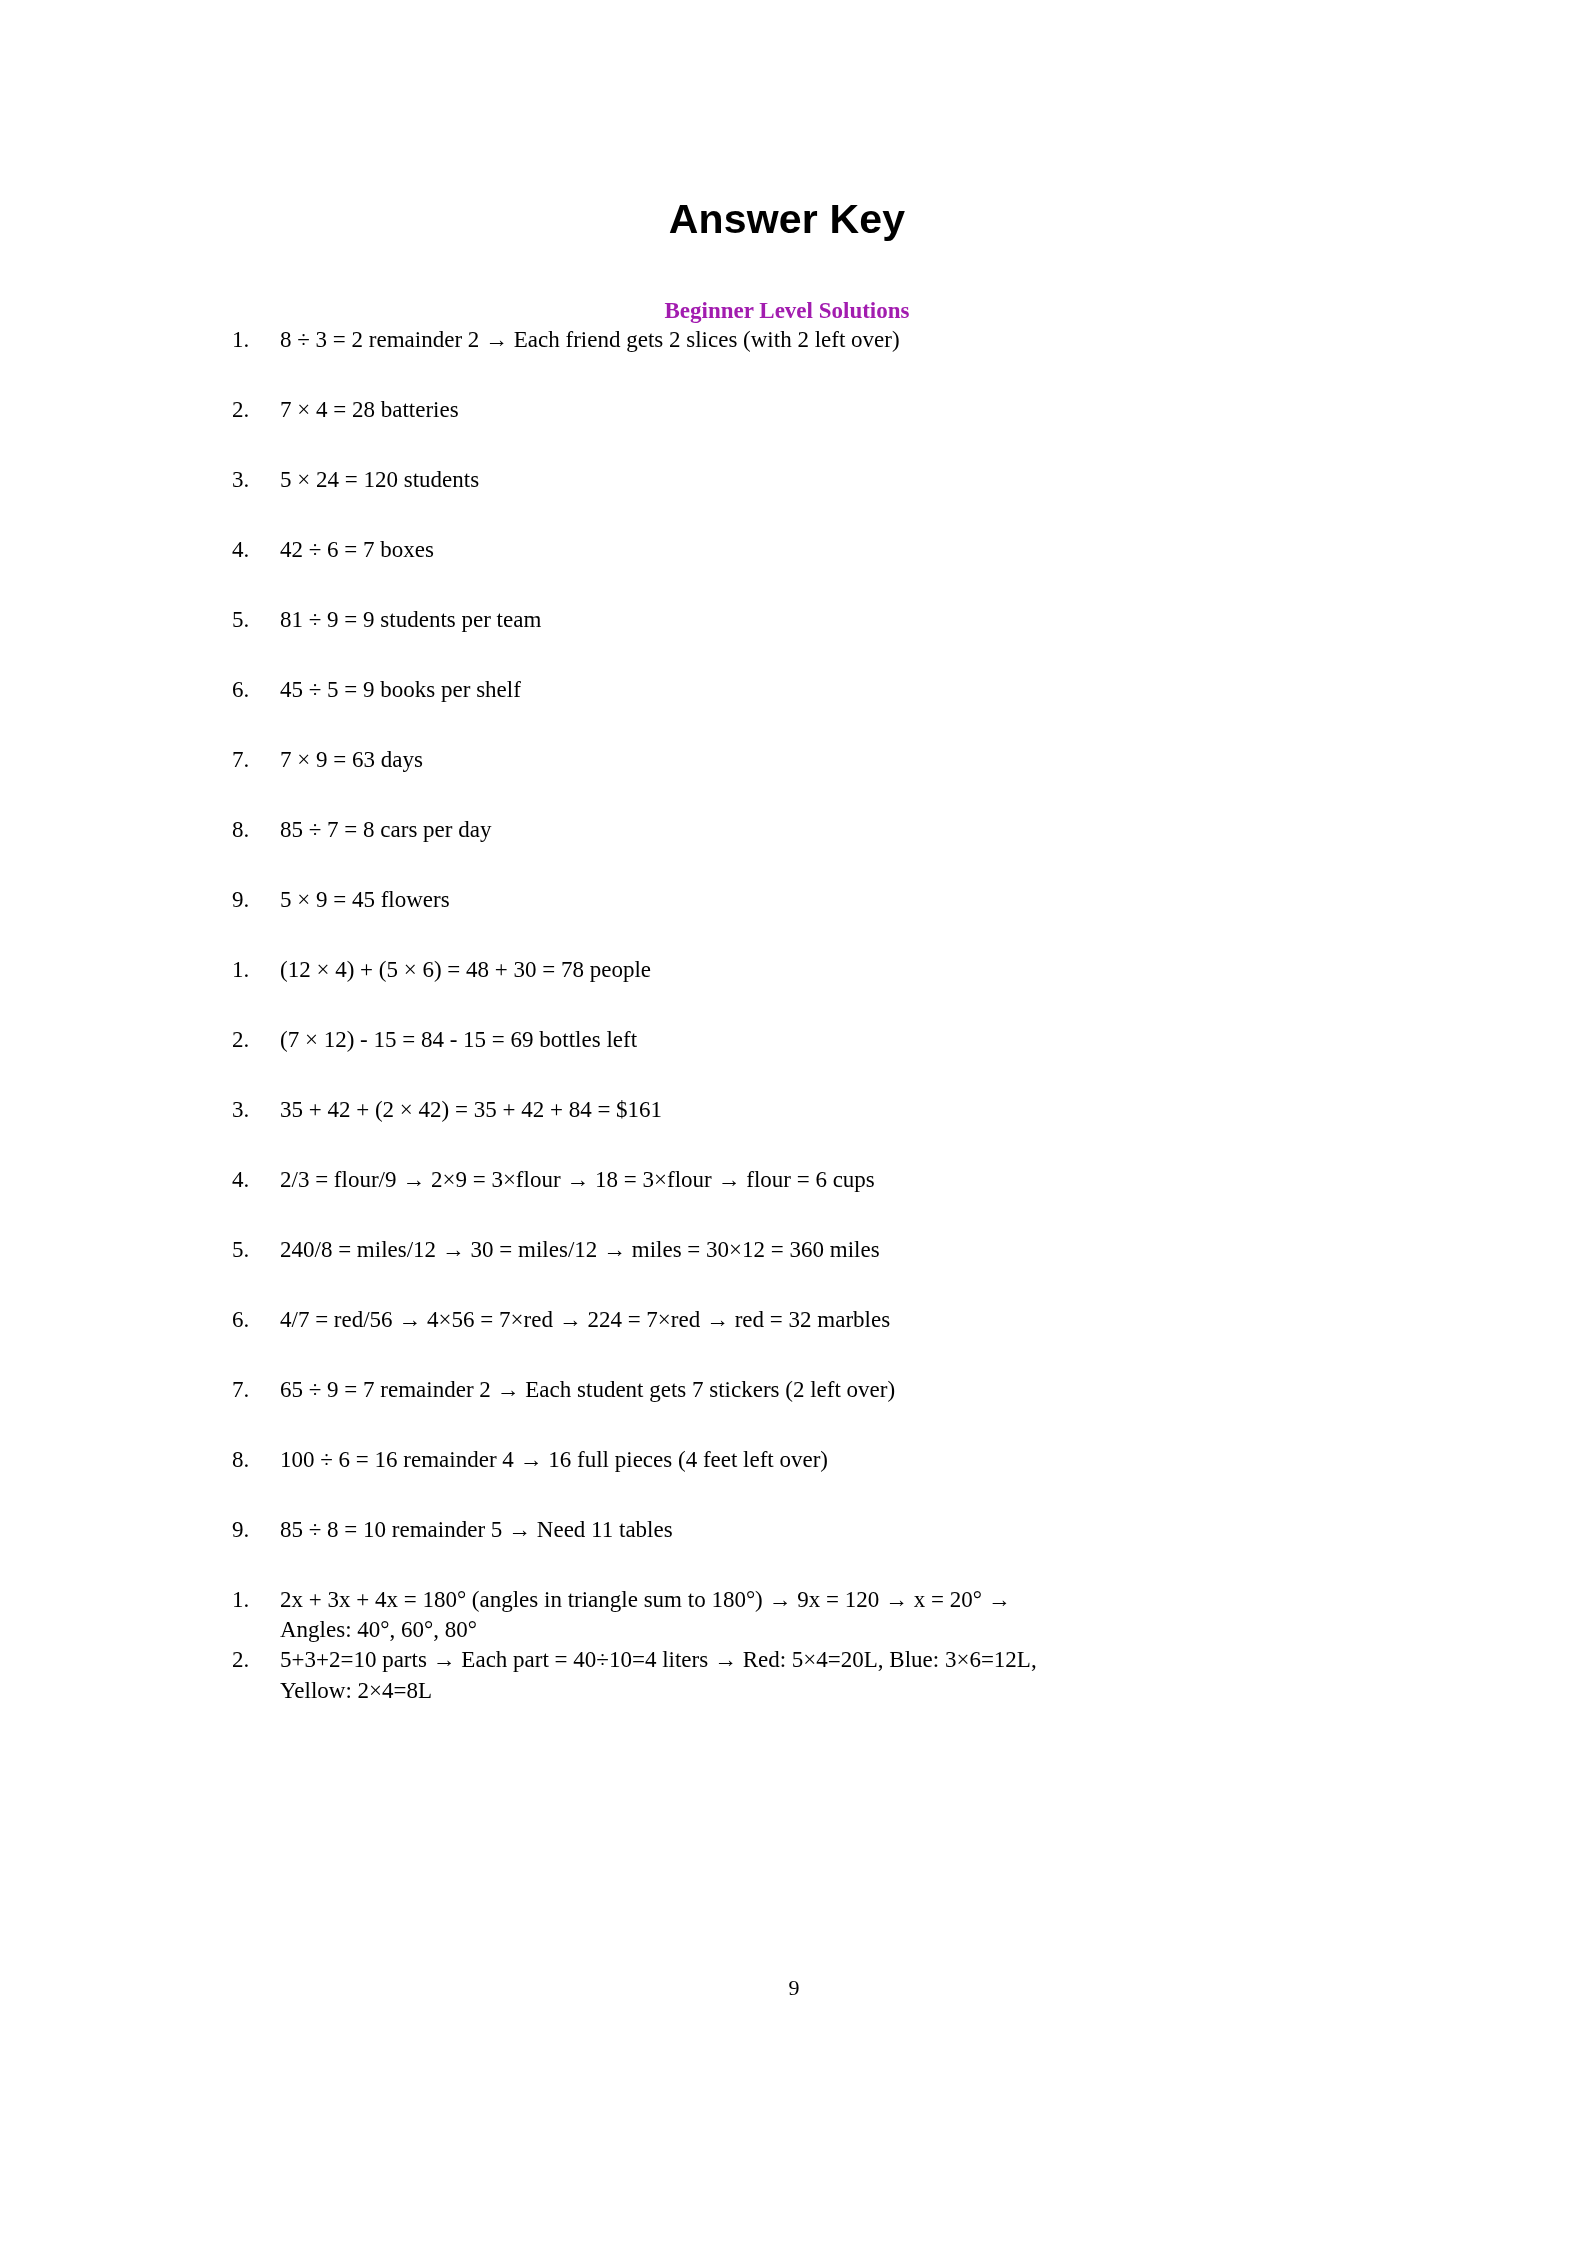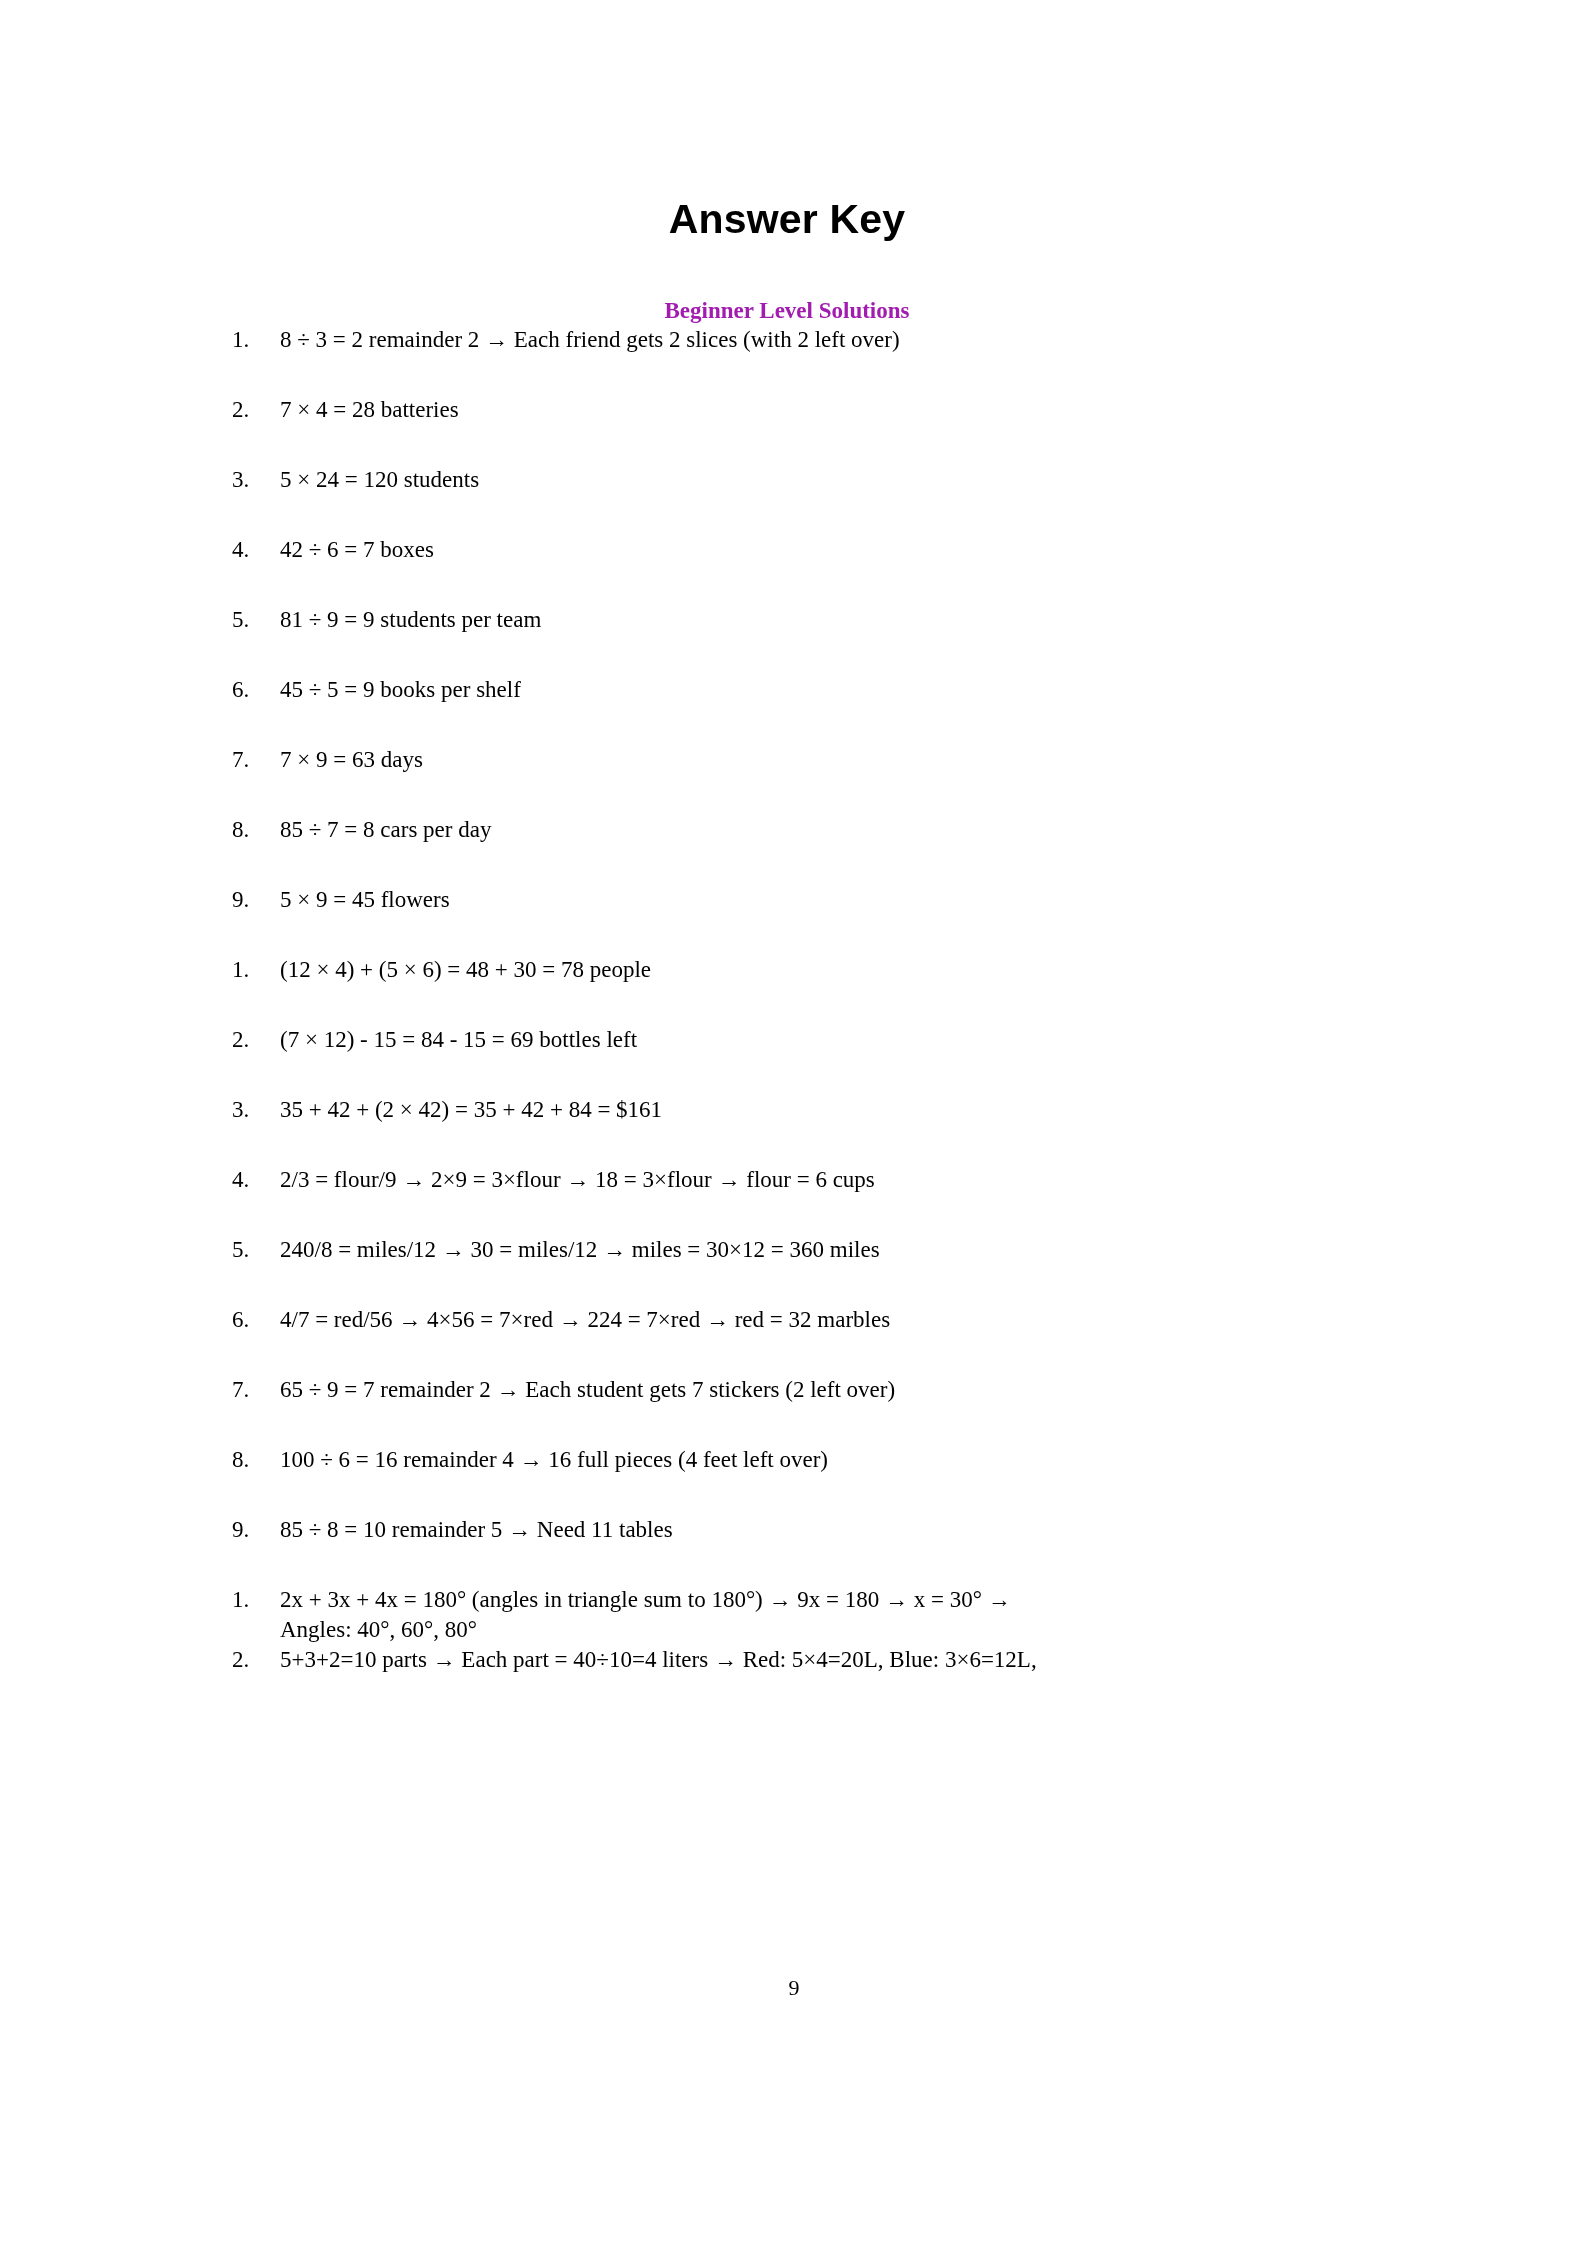--- a/index.html
+++ b/index.html
@@ -177,25 +177,26 @@
       </li>
       <li>
         <span class="num">9.</span>
         <span class="txt">85 ÷ 8 = 10 remainder 5 → Need 11 tables</span>
       </li>
     </ol>
 
     <ol class="answers list-advanced">
       <li>
         <span class="num">1.</span>
-        <span class="txt">2x + 3x + 4x = 180° (angles in triangle sum to 180°) → 9x = 180 → x = 30° →</span>
+        <span class="txt">2x + 3x + 4x = 180° (angles in triangle sum to 180°) → 9x = 120 → x = 20° →</span>
         <span class="line2">Angles: 40°, 60°, 80°</span>
       </li>
       <li>
         <span class="num">2.</span>
         <span class="txt">5+3+2=10 parts → Each part = 40÷10=4 liters → Red: 5×4=20L, Blue: 3×6=12L,</span>
+        <span class="line2">Yellow: 2×4=8L</span>
       </li>
     </ol>
 
   </div>
 
   <div class="page-number">9</div>
 </div>
 
 </body></html>

